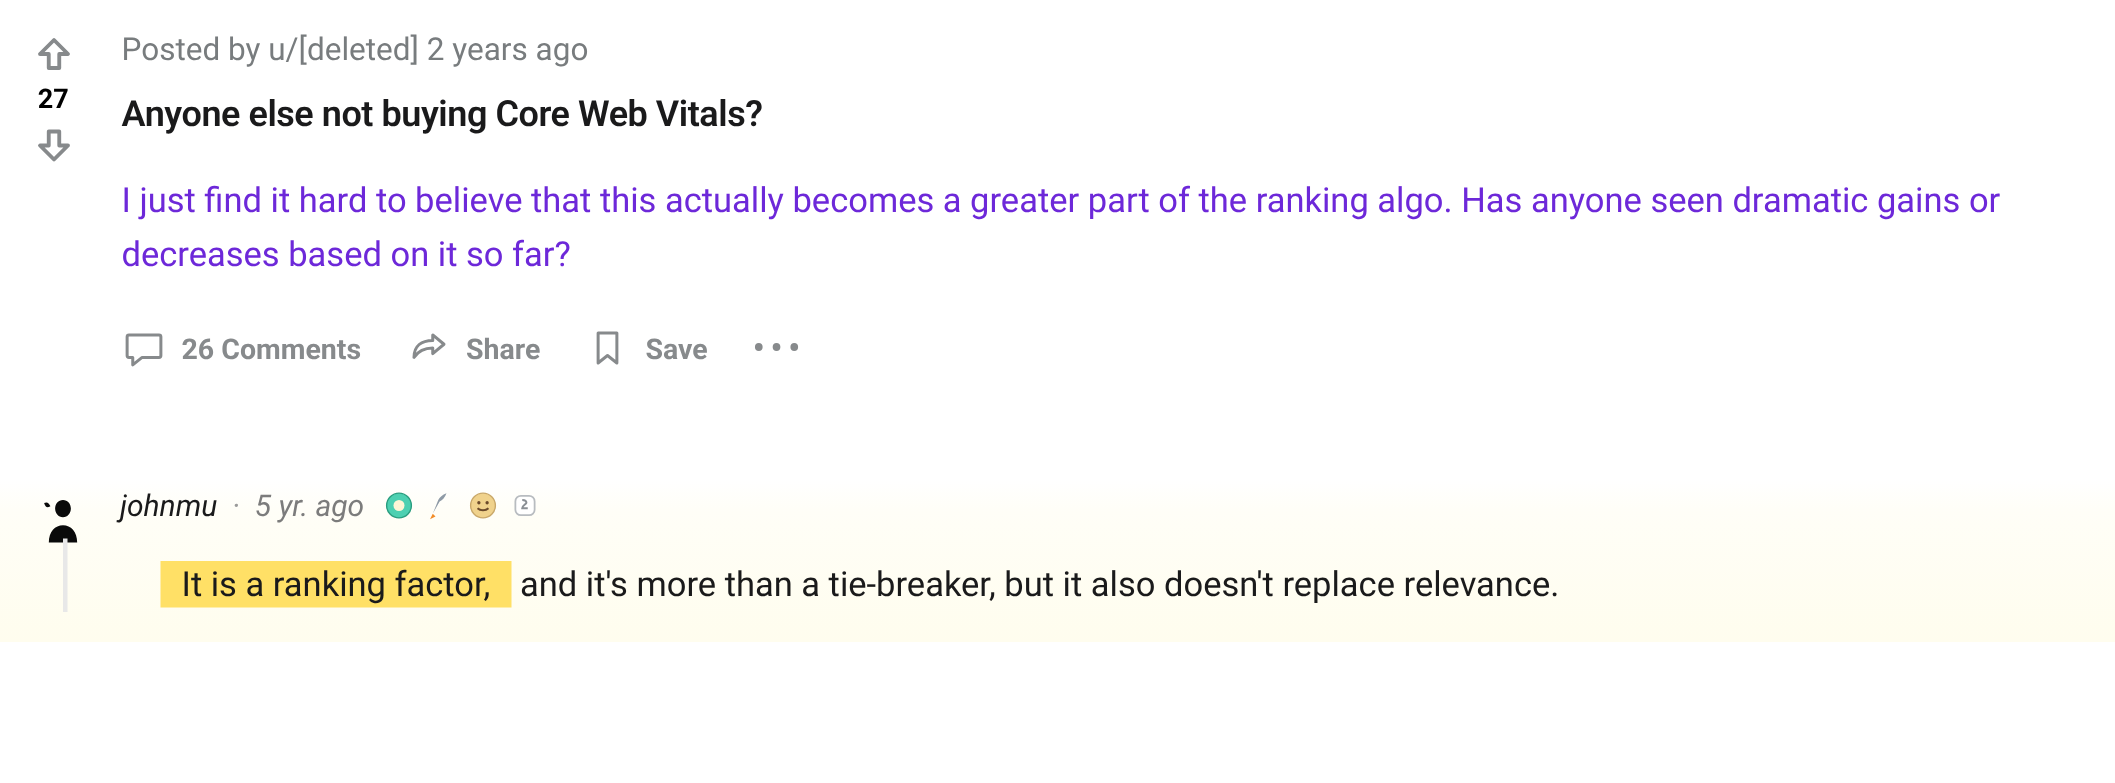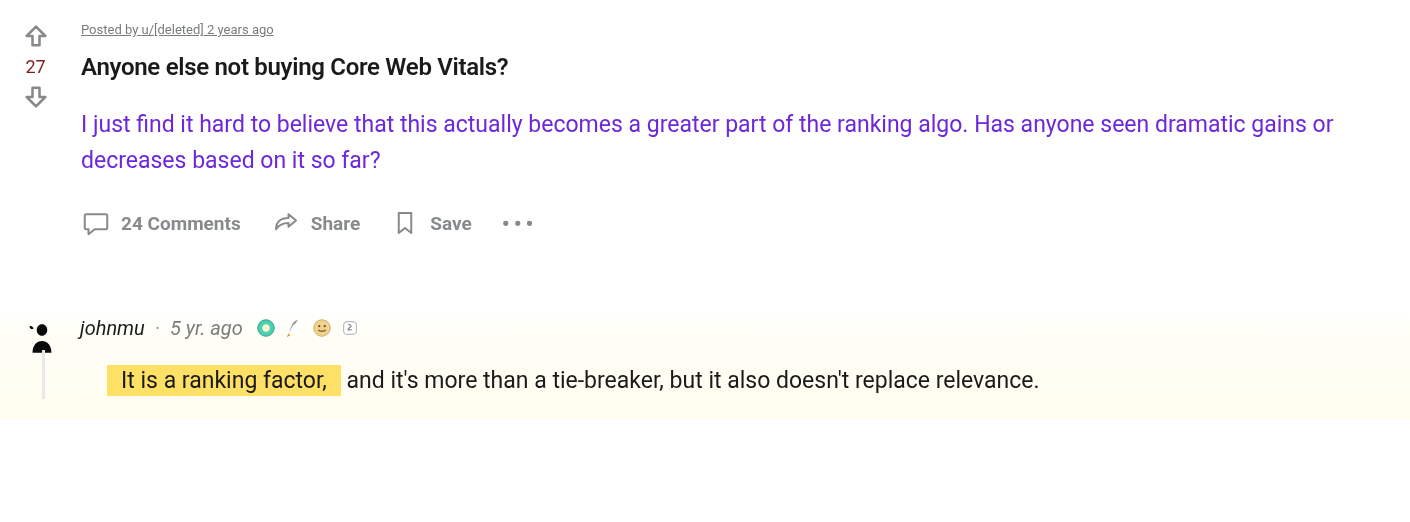--- a/index.html
+++ b/index.html
@@ -27,33 +27,32 @@
     height: 28px;
     cursor: pointer;
     color: #878a8c;
     stroke: currentColor;
     fill: none;
     stroke-width: 2.2;
     stroke-linejoin: round;
   }
   .score {
     font-size: 18px;
-    font-weight: 400;
-    color: #7f1d1d;
+    font-weight: 700;
+    color: #000000;
     margin: 6px 0;
   }
   .content-column {
     flex: 1;
     padding: 12px 12px 0 18px;
   }
   .byline {
     color: #787c7e;
-    font-size: 13px;
+    font-size: 21px;
     margin-bottom: 16px;
-    text-decoration: underline;
   }
   .byline .author { color: #787c7e; }
   .post-title {
     font-size: 24px;
     font-weight: 600;
     color: #1a1a1b;
     margin-bottom: 26px;
     letter-spacing: -0.3px;
   }
   .post-body {
@@ -163,21 +162,21 @@
 
     <h1 class="post-title">Anyone else not buying Core Web Vitals?</h1>
 
     <p class="post-body">I just find it hard to believe that this actually becomes a greater part of the ranking algo. Has anyone seen dramatic gains or decreases based on it so far?</p>
 
     <div class="action-bar">
       <div class="action-item">
         <svg viewBox="0 0 24 24">
           <path d="M4 5 h16 a1 1 0 0 1 1 1 v10 a1 1 0 0 1 -1 1 h-9 l-5 4 v-4 h-2 a1 1 0 0 1 -1 -1 v-10 a1 1 0 0 1 1 -1 z" stroke-linejoin="round"></path>
         </svg>
-        <span>24 Comments</span>
+        <span>26 Comments</span>
       </div>
       <div class="action-item">
         <svg viewBox="0 0 24 24">
           <path d="M14 5 l6 5 l-6 5 v-3 c-5 0 -8 2 -10 5 c0 -6 4 -9 10 -9 z" stroke-linejoin="round"></path>
         </svg>
         <span>Share</span>
       </div>
       <div class="action-item">
         <svg viewBox="0 0 24 24">
           <path d="M7 4 h10 v16 l-5 -4 l-5 4 z" stroke-linejoin="round"></path>

